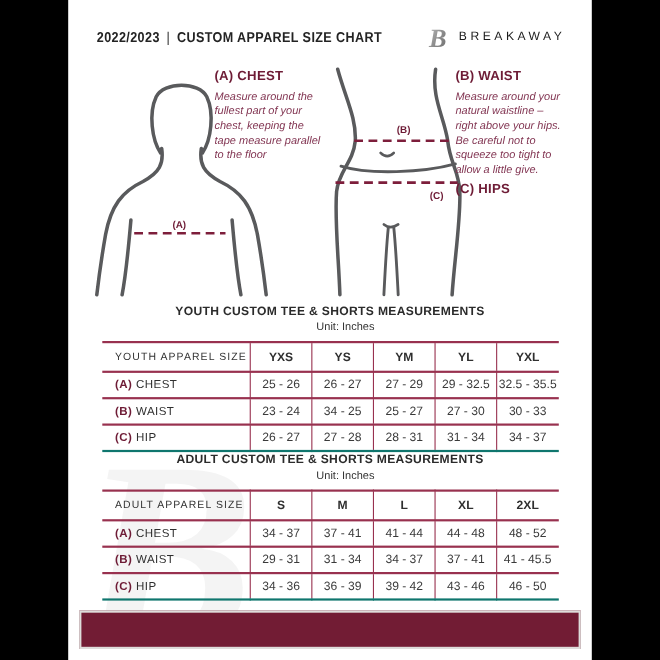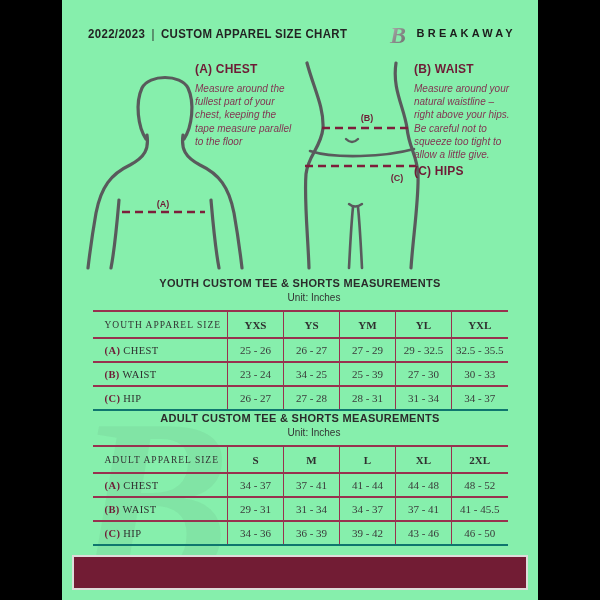--- a/index.html
+++ b/index.html
@@ -1,27 +1,27 @@
 <!DOCTYPE html>
 <html><head>
 <meta charset="utf-8">
 <style>
   html,body{margin:0;padding:0;background:#000;}
   .stage{position:relative;width:600px;height:600px;background:#000;overflow:hidden;
          font-family:"Liberation Sans",sans-serif;}
-  .page{position:absolute;left:62px;top:0;width:476px;height:600px;background:#86efac;}
+  .page{position:absolute;left:62px;top:0;width:476px;height:600px;background:#ffffff;}
 
   
   .header-row{position:absolute;top:20px;left:26px;right:24px;display:flex;
               justify-content:space-between;align-items:center;}
   .header-title{font-weight:bold;font-size:13px;letter-spacing:.4px;color:#232323;
                 transform:scaleX(.88);transform-origin:left center;white-space:nowrap;}
   .header-title .divider{margin:0 7px;font-weight:normal;color:#2b2b2b;}
   .brand{display:flex;align-items:center;gap:6px;}
-  .brand-name{font-weight:bold;font-size:11px;letter-spacing:3.2px;color:#1c1c1c;}
+  .brand-name{font-weight:normal;font-size:11px;letter-spacing:3.2px;color:#1c1c1c;}
 
   
   .fig{position:absolute;}
   .fig-left{left:13px;top:55px;}
   .fig-right{left:218px;top:55px;}
 
   
   .instr{position:absolute;z-index:1;}
   .instr h3{margin:0 0 6px 0;font-size:12px;font-weight:bold;color:#6e1c36;letter-spacing:.2px;}
   .instr p{margin:0;font-size:10px;font-style:italic;color:#823552;line-height:1.32;
@@ -29,21 +29,21 @@
   .instr-a{left:133px;top:62px;width:112px;}
   .instr-b{left:352px;top:62px;width:118px;}
   .instr-c{left:352px;top:164px;width:122px;}
 
   
   .measure-section{position:absolute;left:0;right:0;text-align:center;z-index:1;}
   .section-youth{top:277px;}
   .section-adult{top:412px;}
   .tbl-title{font-size:11px;font-weight:bold;color:#2b2b2b;letter-spacing:.3px;line-height:13px;}
   .tbl-unit{font-size:10px;color:#333;line-height:12px;margin-top:2px;margin-left:28px;}
-  .size-table{border-collapse:collapse;table-layout:fixed;width:415px;margin:6px auto 13px;font-family:Liberation Serif, serif;}
+  .size-table{border-collapse:collapse;table-layout:fixed;width:415px;margin:6px auto 13px;}
   .size-table tr{border-top:2px solid #98314f;}
   .size-table tbody tr:last-child{border-bottom:2px solid #0f766e;}
   .size-table th,.size-table td{border-left:1.5px solid #98314f;padding:0;}
   .size-table th:first-child,.size-table td:first-child{border-left:none;}
   .size-table col.label-col{width:135px;}
   .size-table col.val-col{width:56px;}
   .size-table thead th{height:25px;font-size:11px;font-weight:bold;color:#2f2f2f;}
   .size-table thead th.size-label{font-size:9.5px;font-weight:normal;letter-spacing:1px;
         text-align:left;padding-left:12px;color:#333;}
   .size-table tbody td{height:22px;font-size:11px;color:#3a3a3a;text-align:center;}
@@ -165,21 +165,21 @@
               <td>25 - 26</td>
               <td>26 - 27</td>
               <td>27 - 29</td>
               <td>29 - 32.5</td>
               <td>32.5 - 35.5</td>
             </tr>
             <tr>
               <td class="row-label"><b>(B)</b> <span>WAIST</span></td>
               <td>23 - 24</td>
               <td>34 - 25</td>
-              <td>25 - 39</td>
+              <td>25 - 27</td>
               <td>27 - 30</td>
               <td>30 - 33</td>
             </tr>
             <tr>
               <td class="row-label"><b>(C)</b> <span>HIP</span></td>
               <td>26 - 27</td>
               <td>27 - 28</td>
               <td>28 - 31</td>
               <td>31 - 34</td>
               <td>34 - 37</td>

